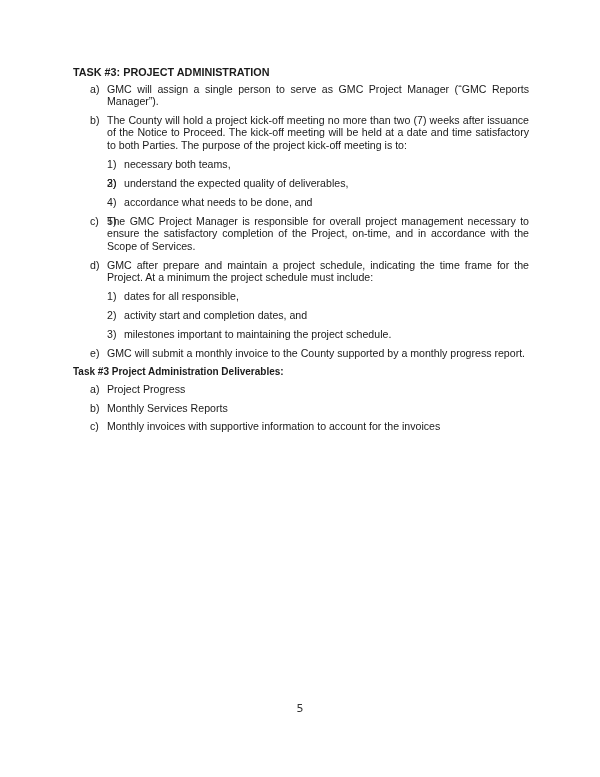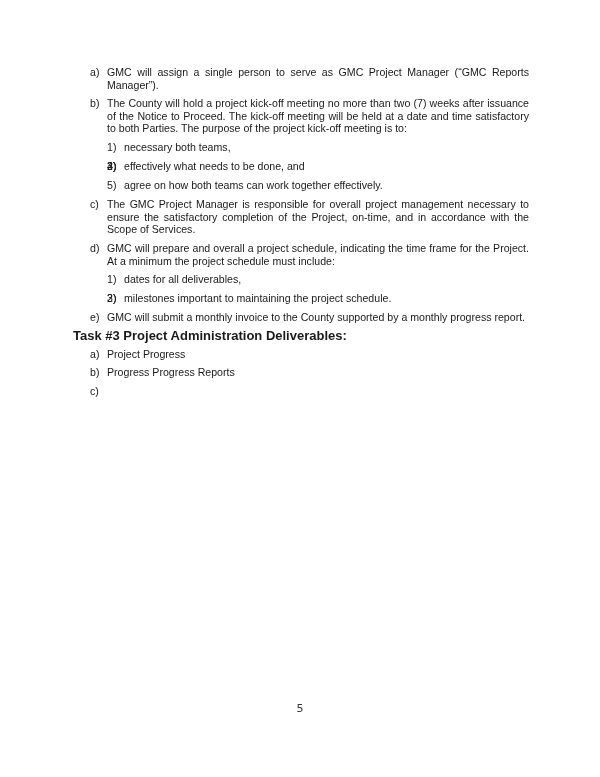--- a/index.html
+++ b/index.html
@@ -6,60 +6,61 @@
     body {
       width: 600px; height: 777px; background: #ffffff; position: relative; overflow: hidden;
       font-family: "Liberation Sans", sans-serif; color: #1a1a1a;
     }
     .page { position: absolute; left: 73px; top: 66px; width: 456px; font-size: 10.6px; line-height: 12.6px; }
     .h { font-weight: bold; margin: 0 0 4px 0; font-size: 10.8px; }
     .item { position: relative; padding-left: 34px; text-align: justify; margin-bottom: 6px; }
     .item .lbl { position: absolute; left: 17px; top: 0; }
     .sub { position: relative; padding-left: 51px; margin-bottom: 6.5px; }
     .sub .lbl { position: absolute; left: 34px; top: 0; }
-    .h2 { font-weight: bold; margin: 0 0 5px 0; font-size: 13px; }
+    .h2 { font-weight: bold; margin: 0 0 5px 0; font-size: 10px; }
     .pnum { position: absolute; left: 0; width: 600px; top: 702px; text-align: center; font-size: 11px; color: #333; font-family: "DejaVu Sans", sans-serif; }
   </style>
 </head>
 <body>
 
 <div class="page">
+  <div class="h">TASK #3: PROJECT ADMINISTRATION</div>
 
   <div class="item">
     <span class="lbl">a)</span>
     <span>GMC will assign a single person to serve as GMC Project Manager (“GMC Reports Manager”).</span>
   </div>
 
   <div class="item">
     <span class="lbl">b)</span>
     <span>The County will hold a project kick-off meeting no more than two (7) weeks after issuance of the Notice to Proceed. The kick-off meeting will be held at a date and time satisfactory to both Parties. The purpose of the project kick-off meeting is to:</span>
   </div>
   <div class="sub"><span class="lbl">1)</span><span>necessary both teams,</span></div>
   <div class="sub"><span class="lbl">2)</span></div>
-  <div class="sub"><span class="lbl">3)</span></div>
-  <div class="sub"><span class="lbl">4)</span><span>effectively what needs to be done, and</span></div>
-  <div class="sub"><span class="lbl">5)</span><span>agree on how both teams can work together effectively.</span></div>
+  <div class="sub"><span class="lbl">3)</span><span>understand the expected quality of deliverables,</span></div>
+  <div class="sub"><span class="lbl">4)</span><span>accordance what needs to be done, and</span></div>
+  <div class="sub"><span class="lbl">5)</span></div>
 
   <div class="item">
     <span class="lbl">c)</span>
     <span>The GMC Project Manager is responsible for overall project management necessary to ensure the satisfactory completion of the Project, on-time, and in accordance with the Scope of Services.</span>
   </div>
 
   <div class="item">
     <span class="lbl">d)</span>
-    <span>GMC will prepare and overall a project schedule, indicating the time frame for the Project. At a minimum the project schedule must include:</span>
+    <span>GMC after prepare and maintain a project schedule, indicating the time frame for the Project. At a minimum the project schedule must include:</span>
   </div>
-  <div class="sub"><span class="lbl">1)</span><span>dates for all deliverables,</span></div>
-  <div class="sub"><span class="lbl">2)</span></div>
+  <div class="sub"><span class="lbl">1)</span><span>dates for all responsible,</span></div>
+  <div class="sub"><span class="lbl">2)</span><span>activity start and completion dates, and</span></div>
   <div class="sub"><span class="lbl">3)</span><span>milestones important to maintaining the project schedule.</span></div>
 
   <div class="item">
     <span class="lbl">e)</span>
     <span>GMC will submit a monthly invoice to the County supported by a monthly progress report.</span>
   </div>
 
   <div class="h2">Task #3 Project Administration Deliverables:</div>
   <div class="item"><span class="lbl">a)</span><span>Project Progress</span></div>
-  <div class="item"><span class="lbl">b)</span><span>Progress Progress Reports</span></div>
-  <div class="item"><span class="lbl">c)</span></div>
+  <div class="item"><span class="lbl">b)</span><span>Monthly Services Reports</span></div>
+  <div class="item"><span class="lbl">c)</span><span>Monthly invoices with supportive information to account for the invoices</span></div>
 </div>
 
 <div class="pnum">5</div>
 
 </body></html>

